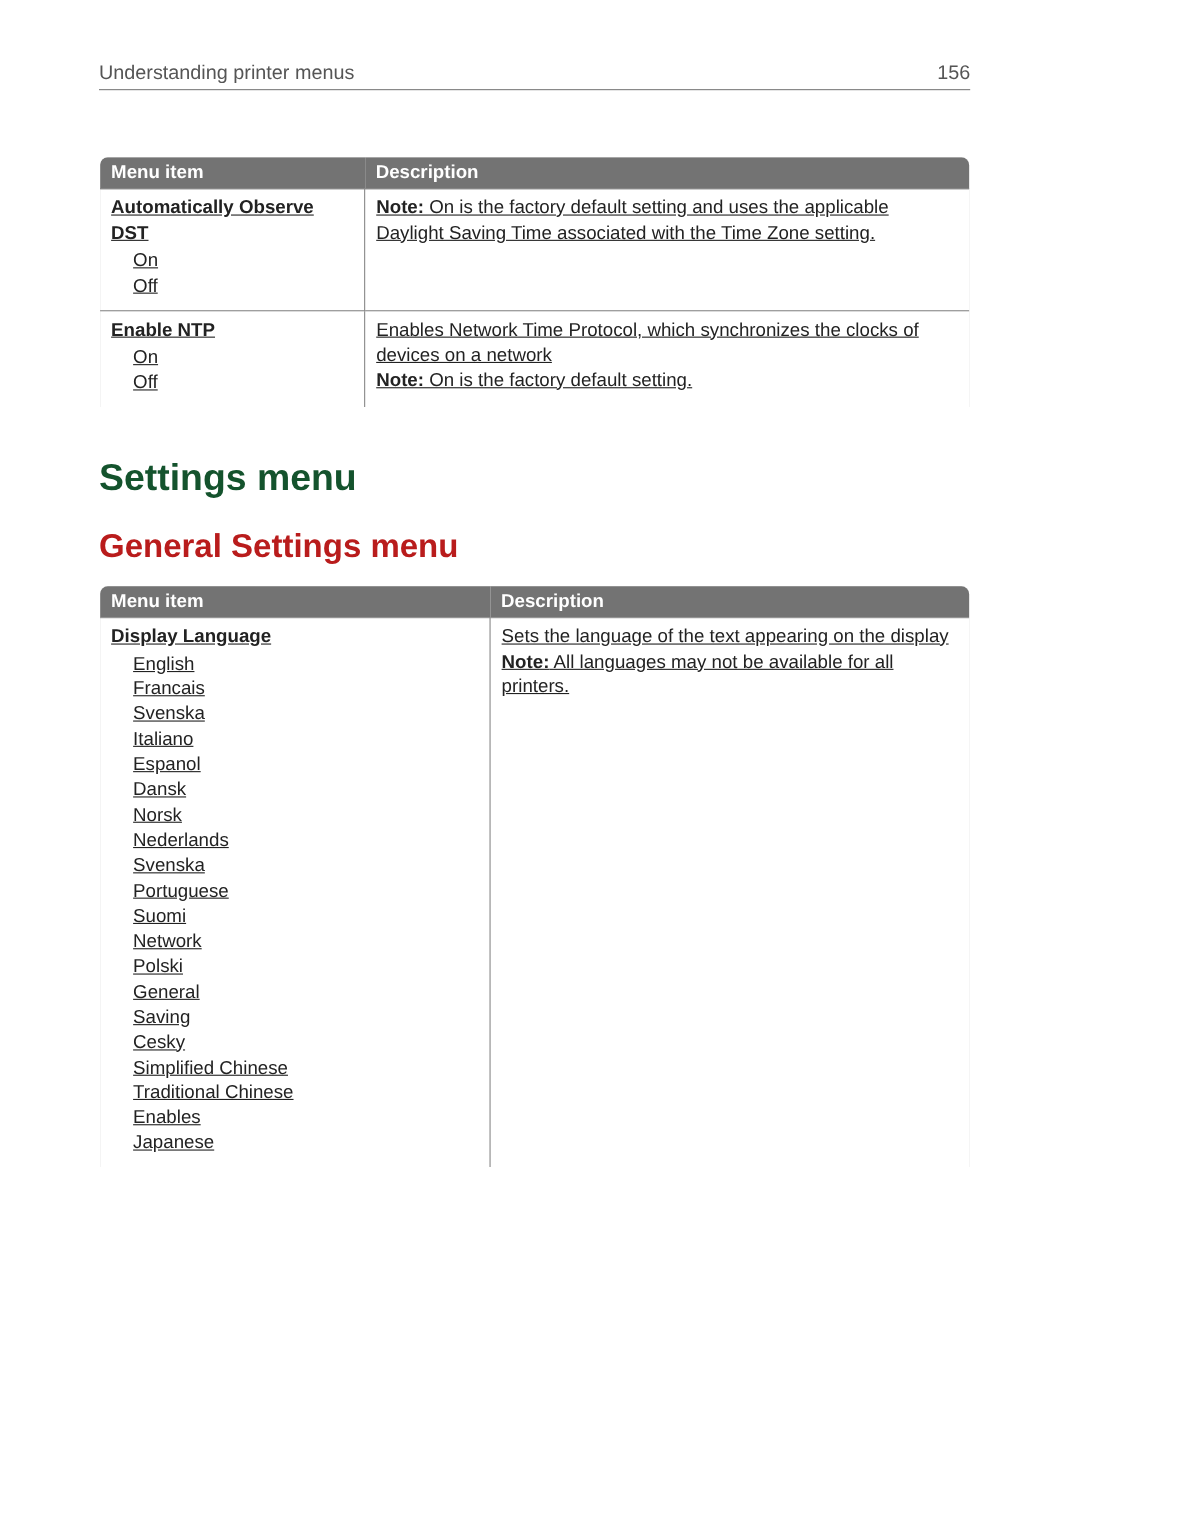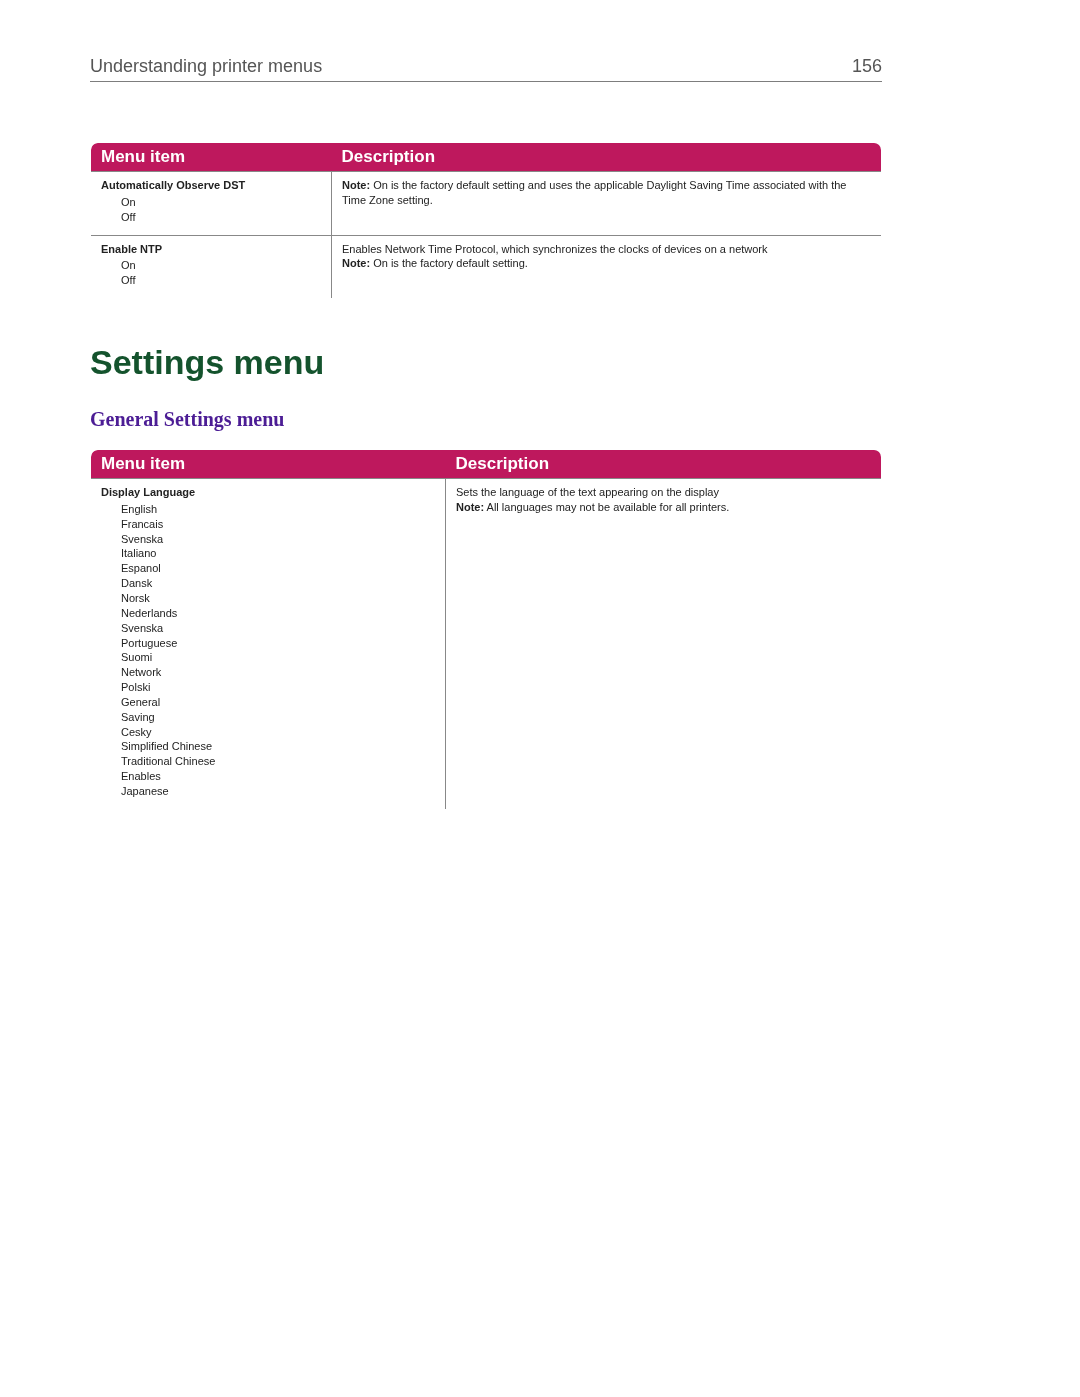--- a/index.html
+++ b/index.html
@@ -28,33 +28,34 @@
   }
   .running-head .rh-title { }
   .running-head .rh-page { }
 
   table.menu {
     width: 100%;
     border-collapse: collapse;
     table-layout: fixed;
   }
   table.menu th {
-    background: #be185d;
+    background: #737373;
     color: #fff;
     font-weight: 700;
     text-align: left;
     padding: 4px 10px;
     font-size: 17px;
   }
   table.menu td {
     border: 1px solid #888;
     padding: 6px 10px 10px 10px;
     vertical-align: top;
-    font-size: 11px;
+    font-size: 17px;
     line-height: 1.35;
+    text-decoration: underline;
   }
   table.menu.top-curved {
     border: 1px solid #888;
     border-radius: 8px 8px 0 0;
     overflow: hidden;
   }
   table.menu.top-curved th:first-child { border-top-left-radius: 6px; }
   table.menu.top-curved th:last-child  { border-top-right-radius: 6px; }
 
   table#table1 col.c1 { width: 241px; }
@@ -70,25 +71,24 @@
 
   .note-label { font-weight: 700; }
 
   h1.section {
     font-size: 34px;
     font-weight: 700;
     color: #14532d;
     margin: 44px 0 26px 0;
   }
   h2.subsection {
-    font-size: 20px;
+    font-size: 30px;
     font-weight: 700;
-    color: #4c1d95;
+    color: #b91c1c;
     margin: 22px 0 18px 0;
-    font-family: Liberation Serif, serif;
   }
 </style>
 </head>
 <body>
 
 <div class="page">
 
   <div class="running-head">
     <span class="rh-title">Understanding printer menus</span>
     <span class="rh-page">156</span>

